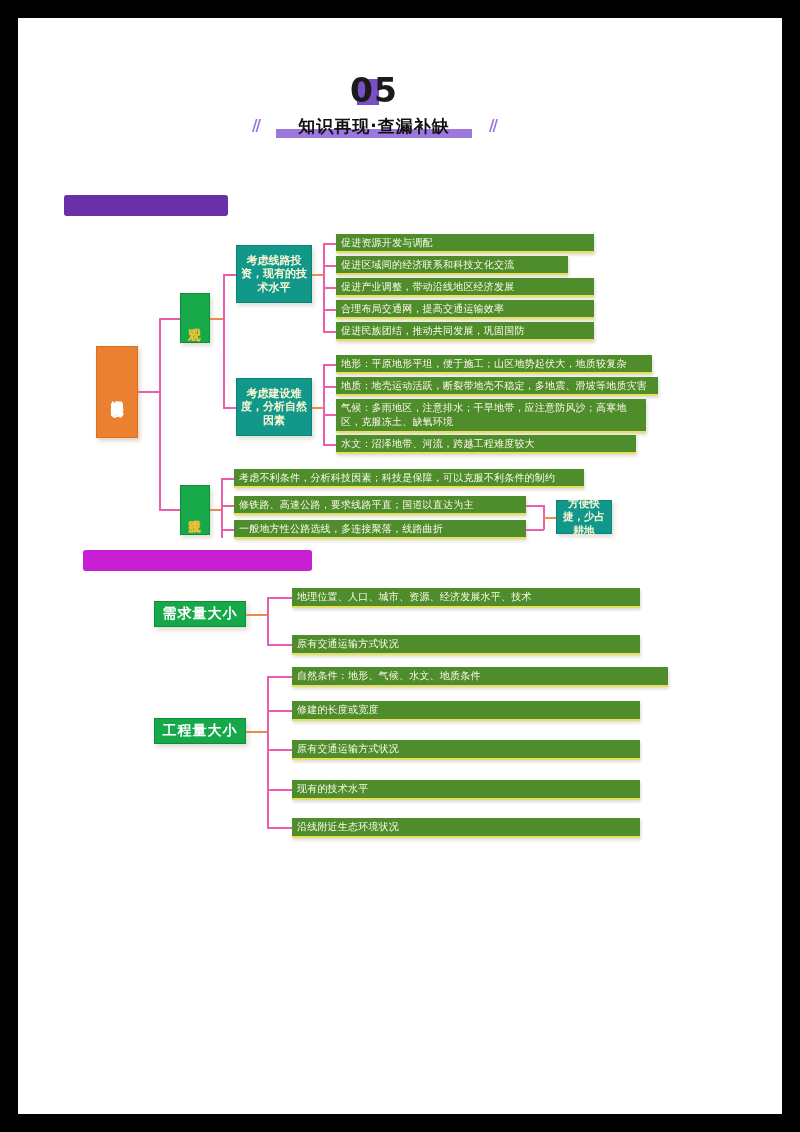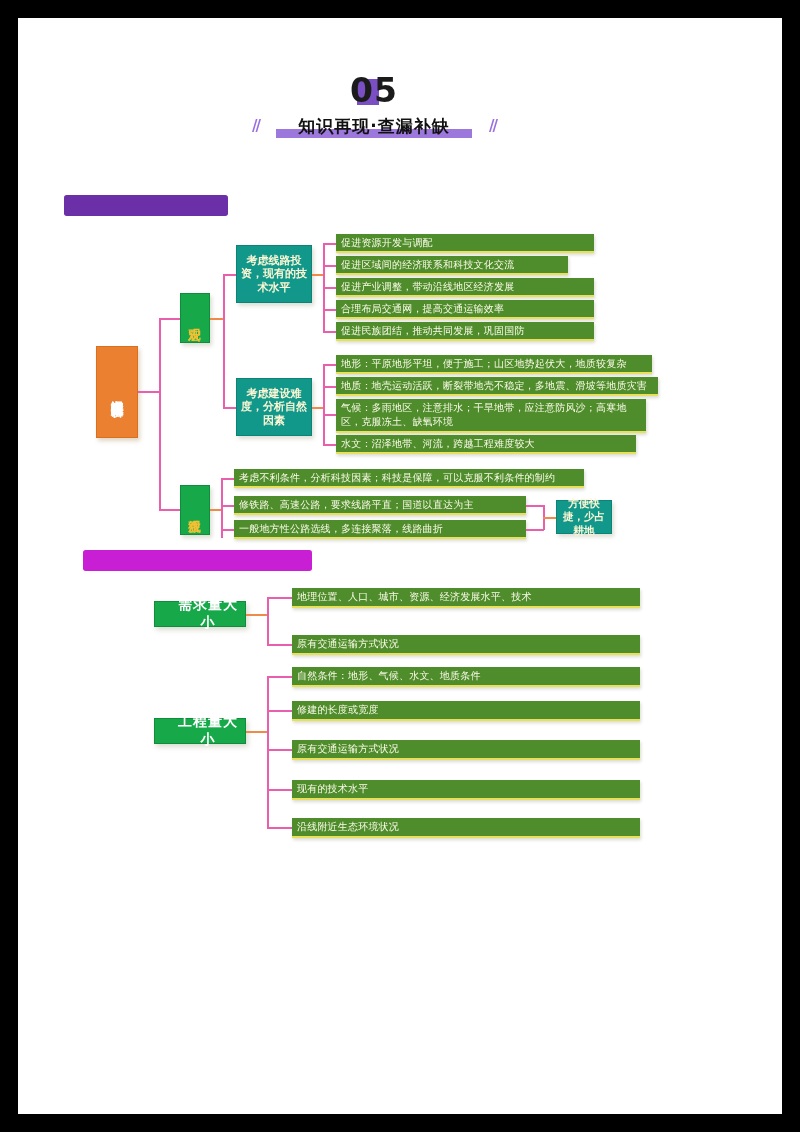--- a/index.html
+++ b/index.html
@@ -178,21 +178,20 @@
 
   
   .node-head2 {
     background: #17a84a;
     border: 1px solid #0f8d3c;
     box-shadow: 2px 3px 5px rgba(140,150,110,.32);
     color: #ffffff;
     font-weight: bold;
     font-size: 14px;
     letter-spacing: 1px;
-    padding-left: 16px;
   }
 
   
   .wire { position: absolute; background: #e95fae; }
   .wire.h { height: 1.6px; }
   .wire.v { width: 1.6px; }
   .wire.orange { background: #f08a4b; }
 </style>
 </head>
 <body>
@@ -346,21 +345,21 @@
       <span>工程量大小</span>
     </div>
     <div class="wire h orange" style="left:108px; top:153px; width:22px;"></div>
     <div class="wire v" style="left:129px; top:98px; height:152px;"></div>
     <div class="wire h" style="left:129px; top:98px; width:26px;"></div>
     <div class="wire h" style="left:129px; top:132px; width:26px;"></div>
     <div class="wire h" style="left:129px; top:171px; width:26px;"></div>
     <div class="wire h" style="left:129px; top:211px; width:26px;"></div>
     <div class="wire h" style="left:129px; top:249px; width:26px;"></div>
 
-    <div class="leaf" style="left:154px; top:89px; width:348px; height:20px;">
+    <div class="leaf" style="left:154px; top:89px; width:376px; height:20px;">
       <span>自然条件：地形、气候、水文、地质条件</span>
     </div>
     <div class="leaf" style="left:154px; top:123px; width:348px; height:20px;">
       <span>修建的长度或宽度</span>
     </div>
     <div class="leaf" style="left:154px; top:162px; width:348px; height:20px;">
       <span>原有交通运输方式状况</span>
     </div>
     <div class="leaf" style="left:154px; top:202px; width:348px; height:20px;">
       <span>现有的技术水平</span>

